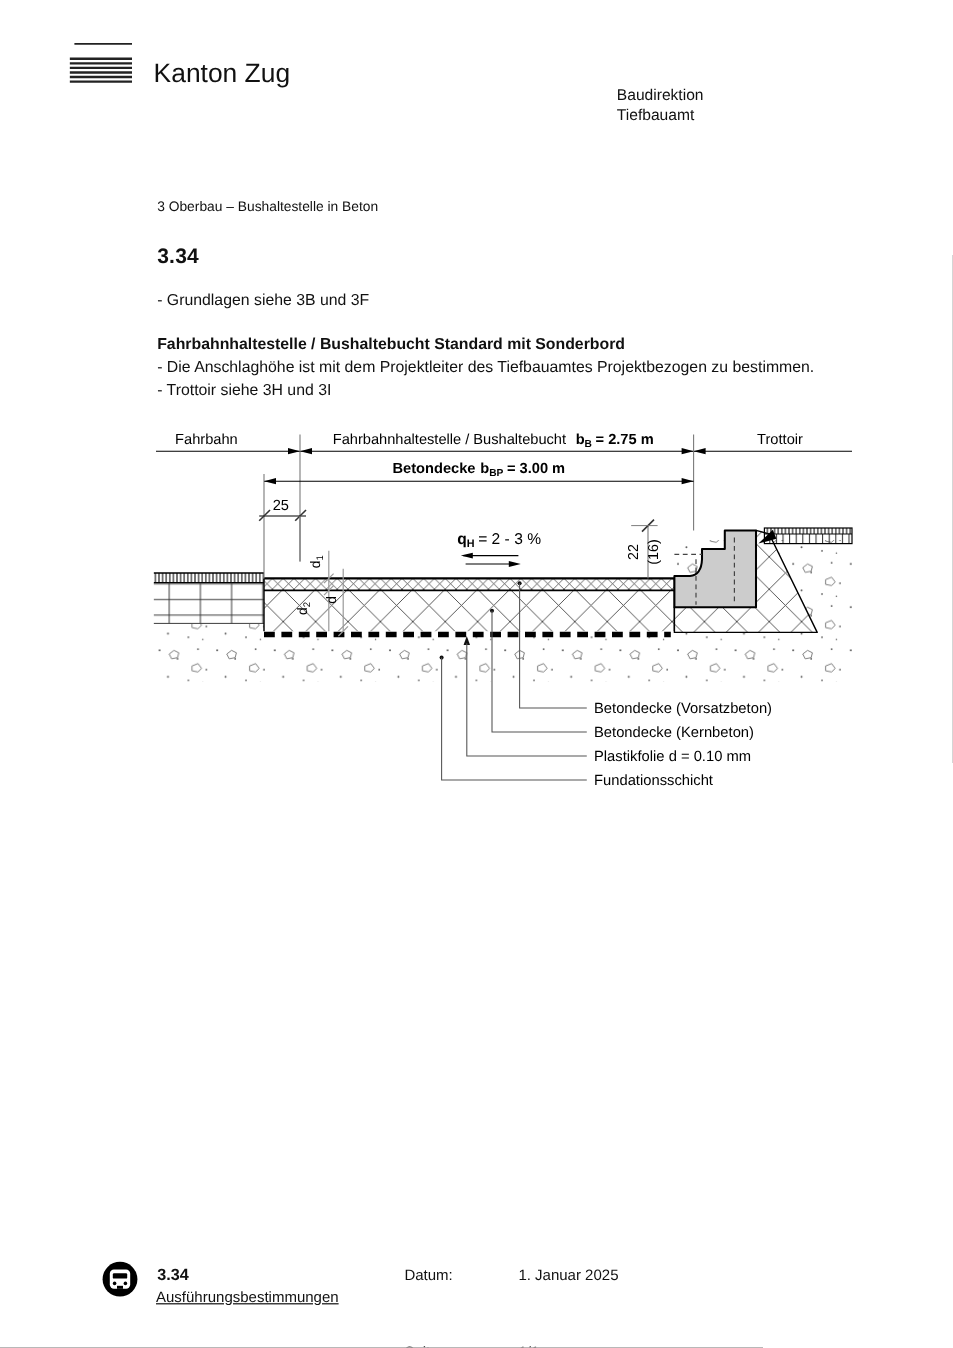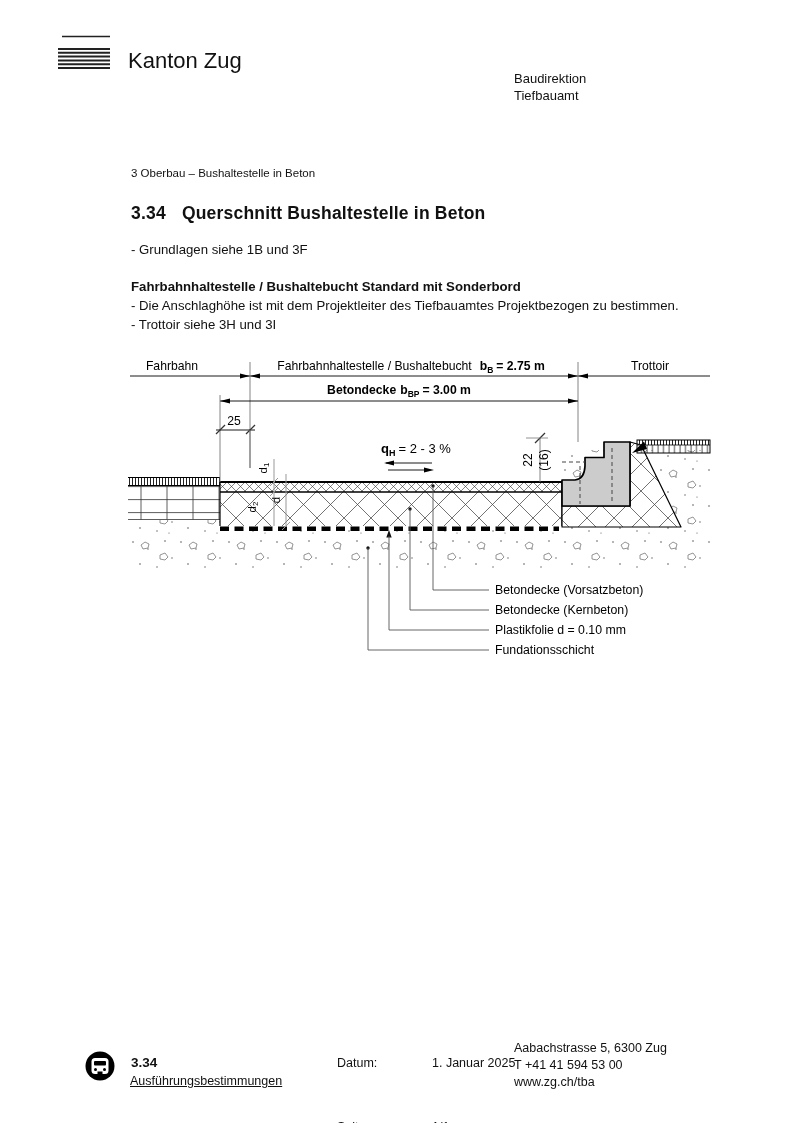--- a/index.html
+++ b/index.html
@@ -35,24 +35,23 @@
   <div class="abs" style="left:128px;top:48px;font-size:22px;color:#111;text-align:center;">Kanton Zug</div>
   <div class="abs hdr-right" style="left:514px;top:33px;">
     <div>Baudirektion</div>
     <div>Tiefbauamt</div>
   </div>
 
   <div class="abs t11" style="left:131px;top:166px;">3 Oberbau – Bushaltestelle in Beton</div>
 
   <div class="abs title-row" style="left:131px;top:203px;">
     <span>3.34</span>
-    <span>Querschnitt Bushaltestelle in Beton</span>
   </div>
 
-  <div class="abs t13" style="left:131px;top:240px;">- Grundlagen siehe 1B und 3F</div>
+  <div class="abs t13" style="left:131px;top:240px;">- Grundlagen siehe 3B und 3F</div>
 
   <div class="abs t13" style="left:131px;top:296px;">- Die Anschlaghöhe ist mit dem Projektleiter des Tiefbauamtes Projektbezogen zu bestimmen.</div>
   <div class="abs t13 bold" style="left:131px;top:277px;">Fahrbahnhaltestelle / Bushaltebucht Standard mit Sonderbord</div>
   <div class="abs t13" style="left:131px;top:315px;">- Trottoir siehe 3H und 3I</div>
 
   <svg class="abs" style="left:128px;top:356px;" width="584" height="312" viewBox="0 0 584 312">
     <defs>
       <pattern id="xsmall" width="9" height="9" patternUnits="userSpaceOnUse">
         <path d="M0,0 L9,9 M9,0 L0,9" stroke="#333" stroke-width="0.6" fill="none"></path>
       </pattern>
@@ -221,19 +220,14 @@
   <div class="abs" style="left:131px;top:1055px;font-size:13.5px;font-weight:bold;">3.34</div>
   <div class="abs ftr-small" style="left:130px;top:1073px;text-decoration:underline;">Ausführungsbestimmungen</div>
 
   <div class="abs ftr-grid" style="left:337px;top:1055px;gap:47px;">
     <span>Datum:</span>
     <span>1. Januar 2025</span>
     <span>Seite:</span>
     <span>1/1</span>
   </div>
 
-  <div class="abs ftr-small" style="left:514px;top:1040px;">
-    <div>Aabachstrasse 5, 6300 Zug</div>
-    <div>T +41 41 594 53 00</div>
-    <div>www.zg.ch/tba</div>
-  </div>
 
 </div>
 
 </body></html>

